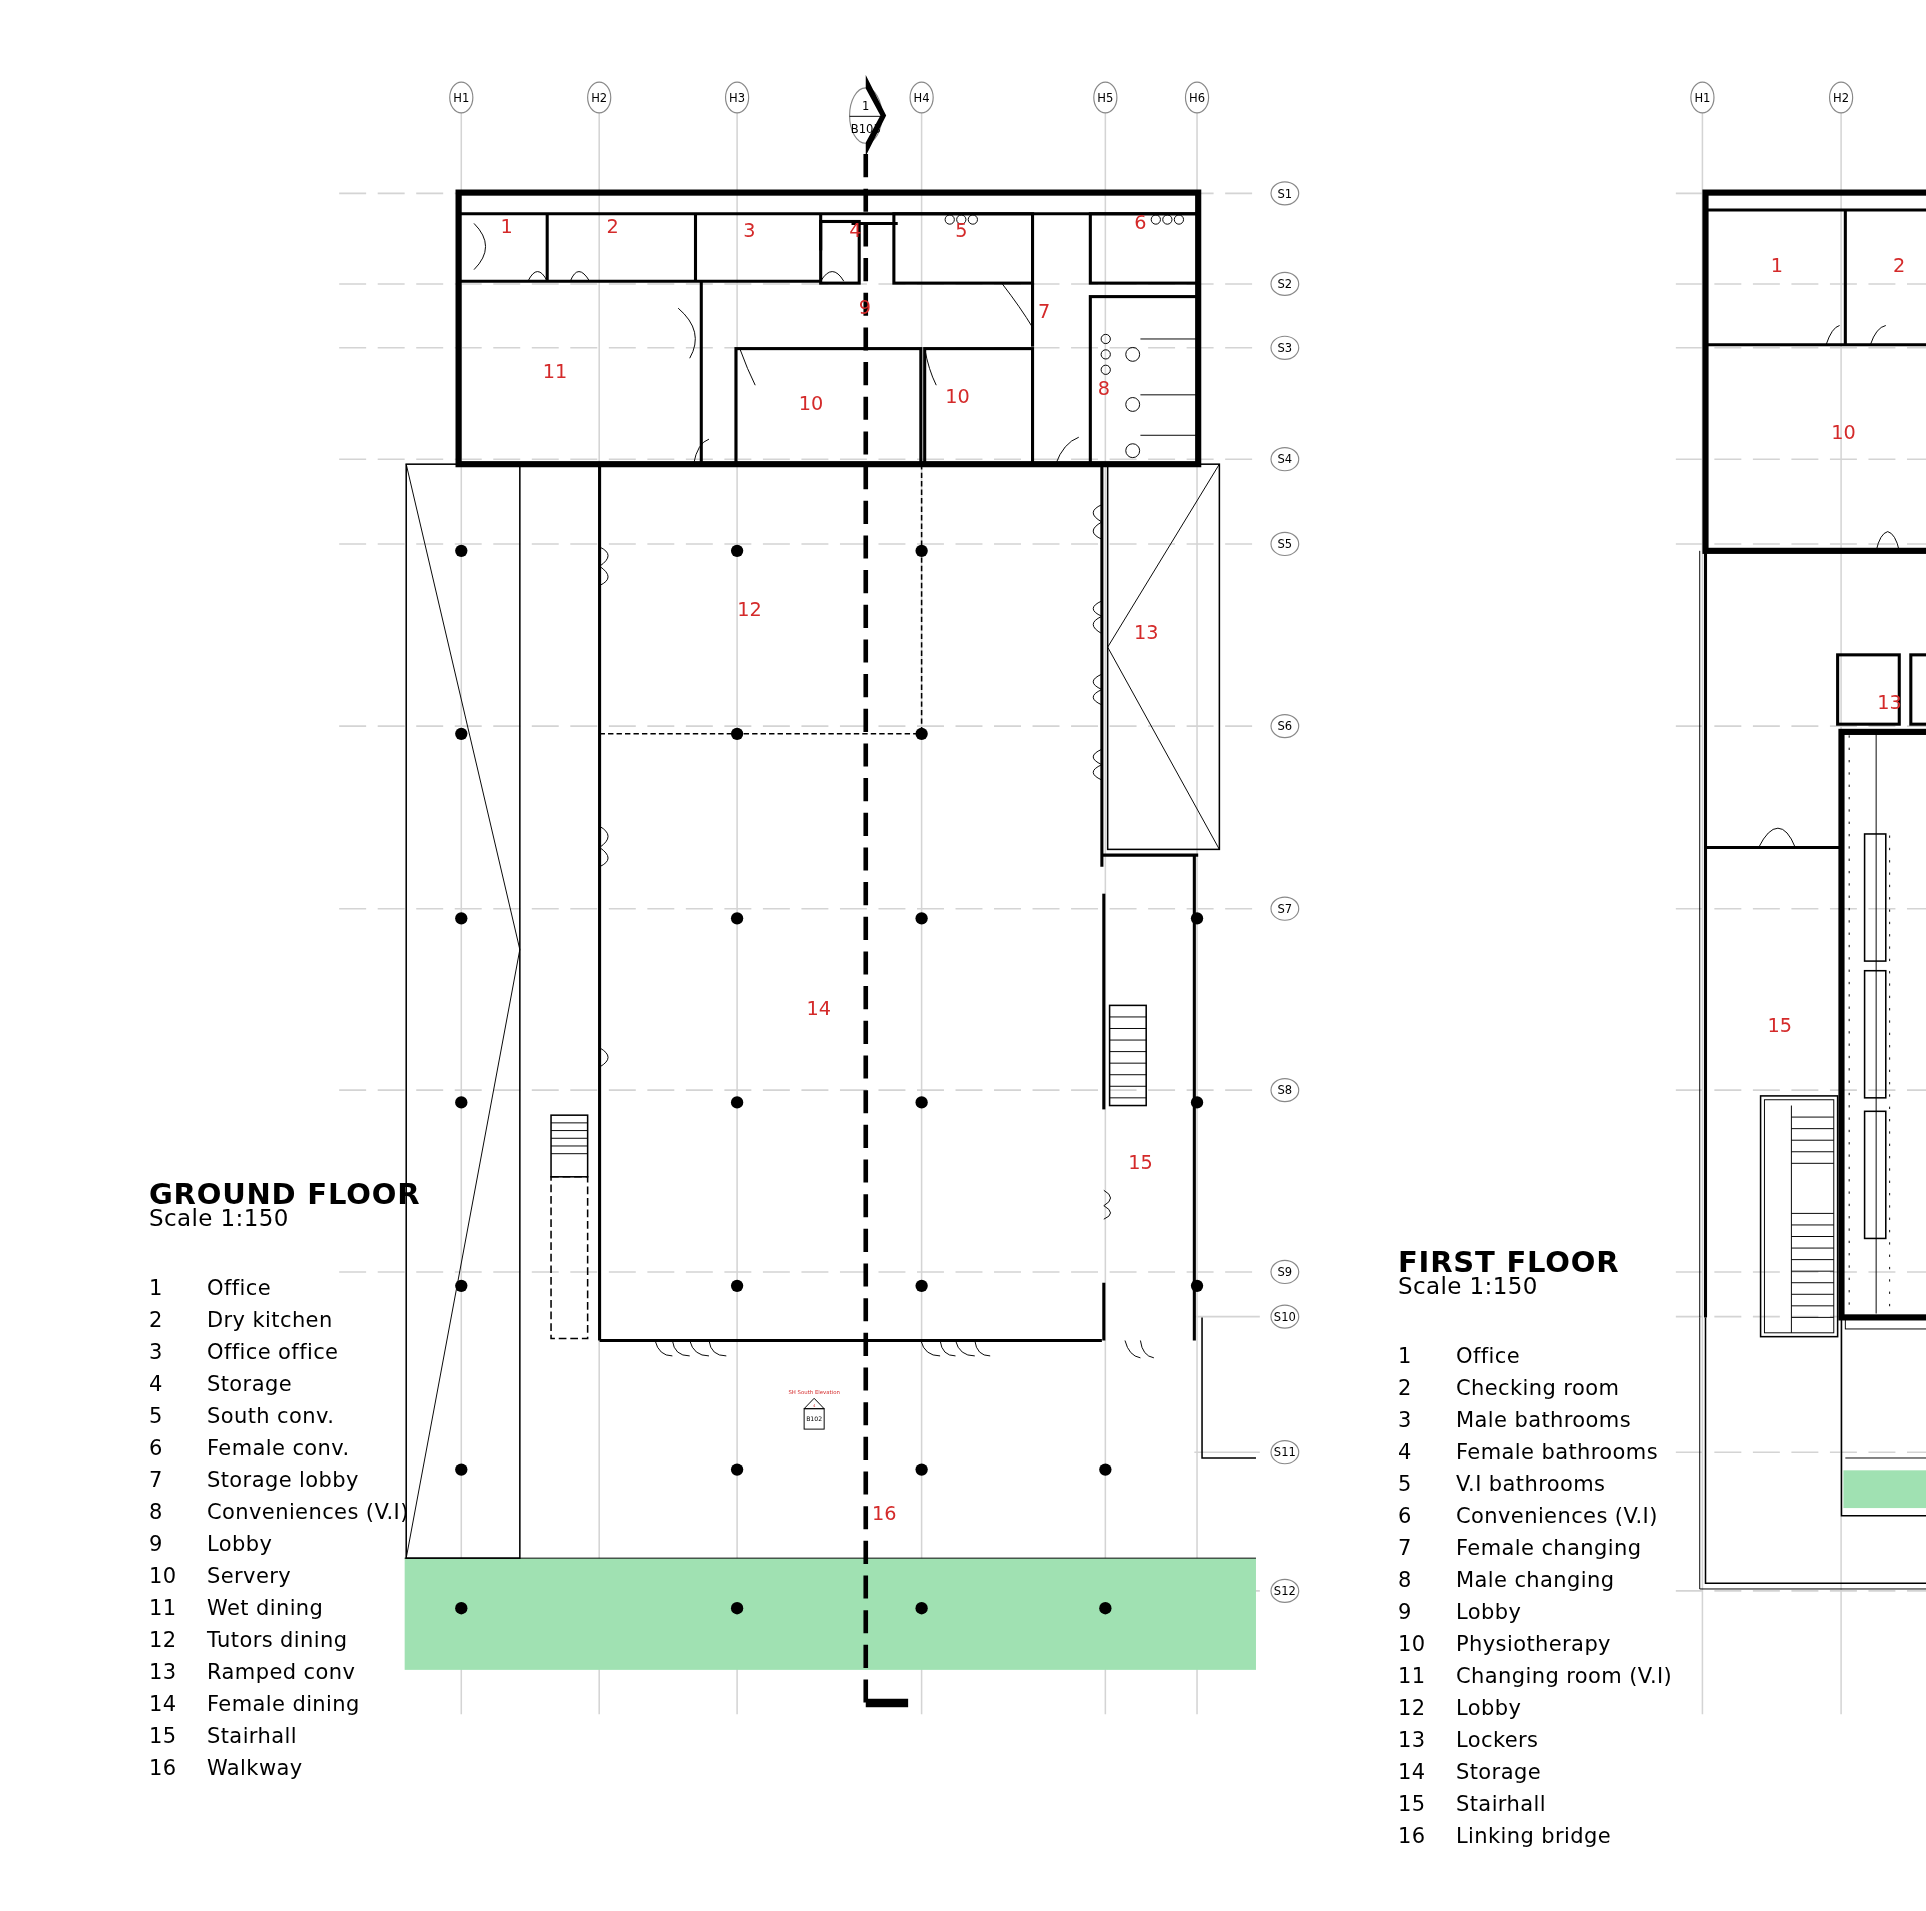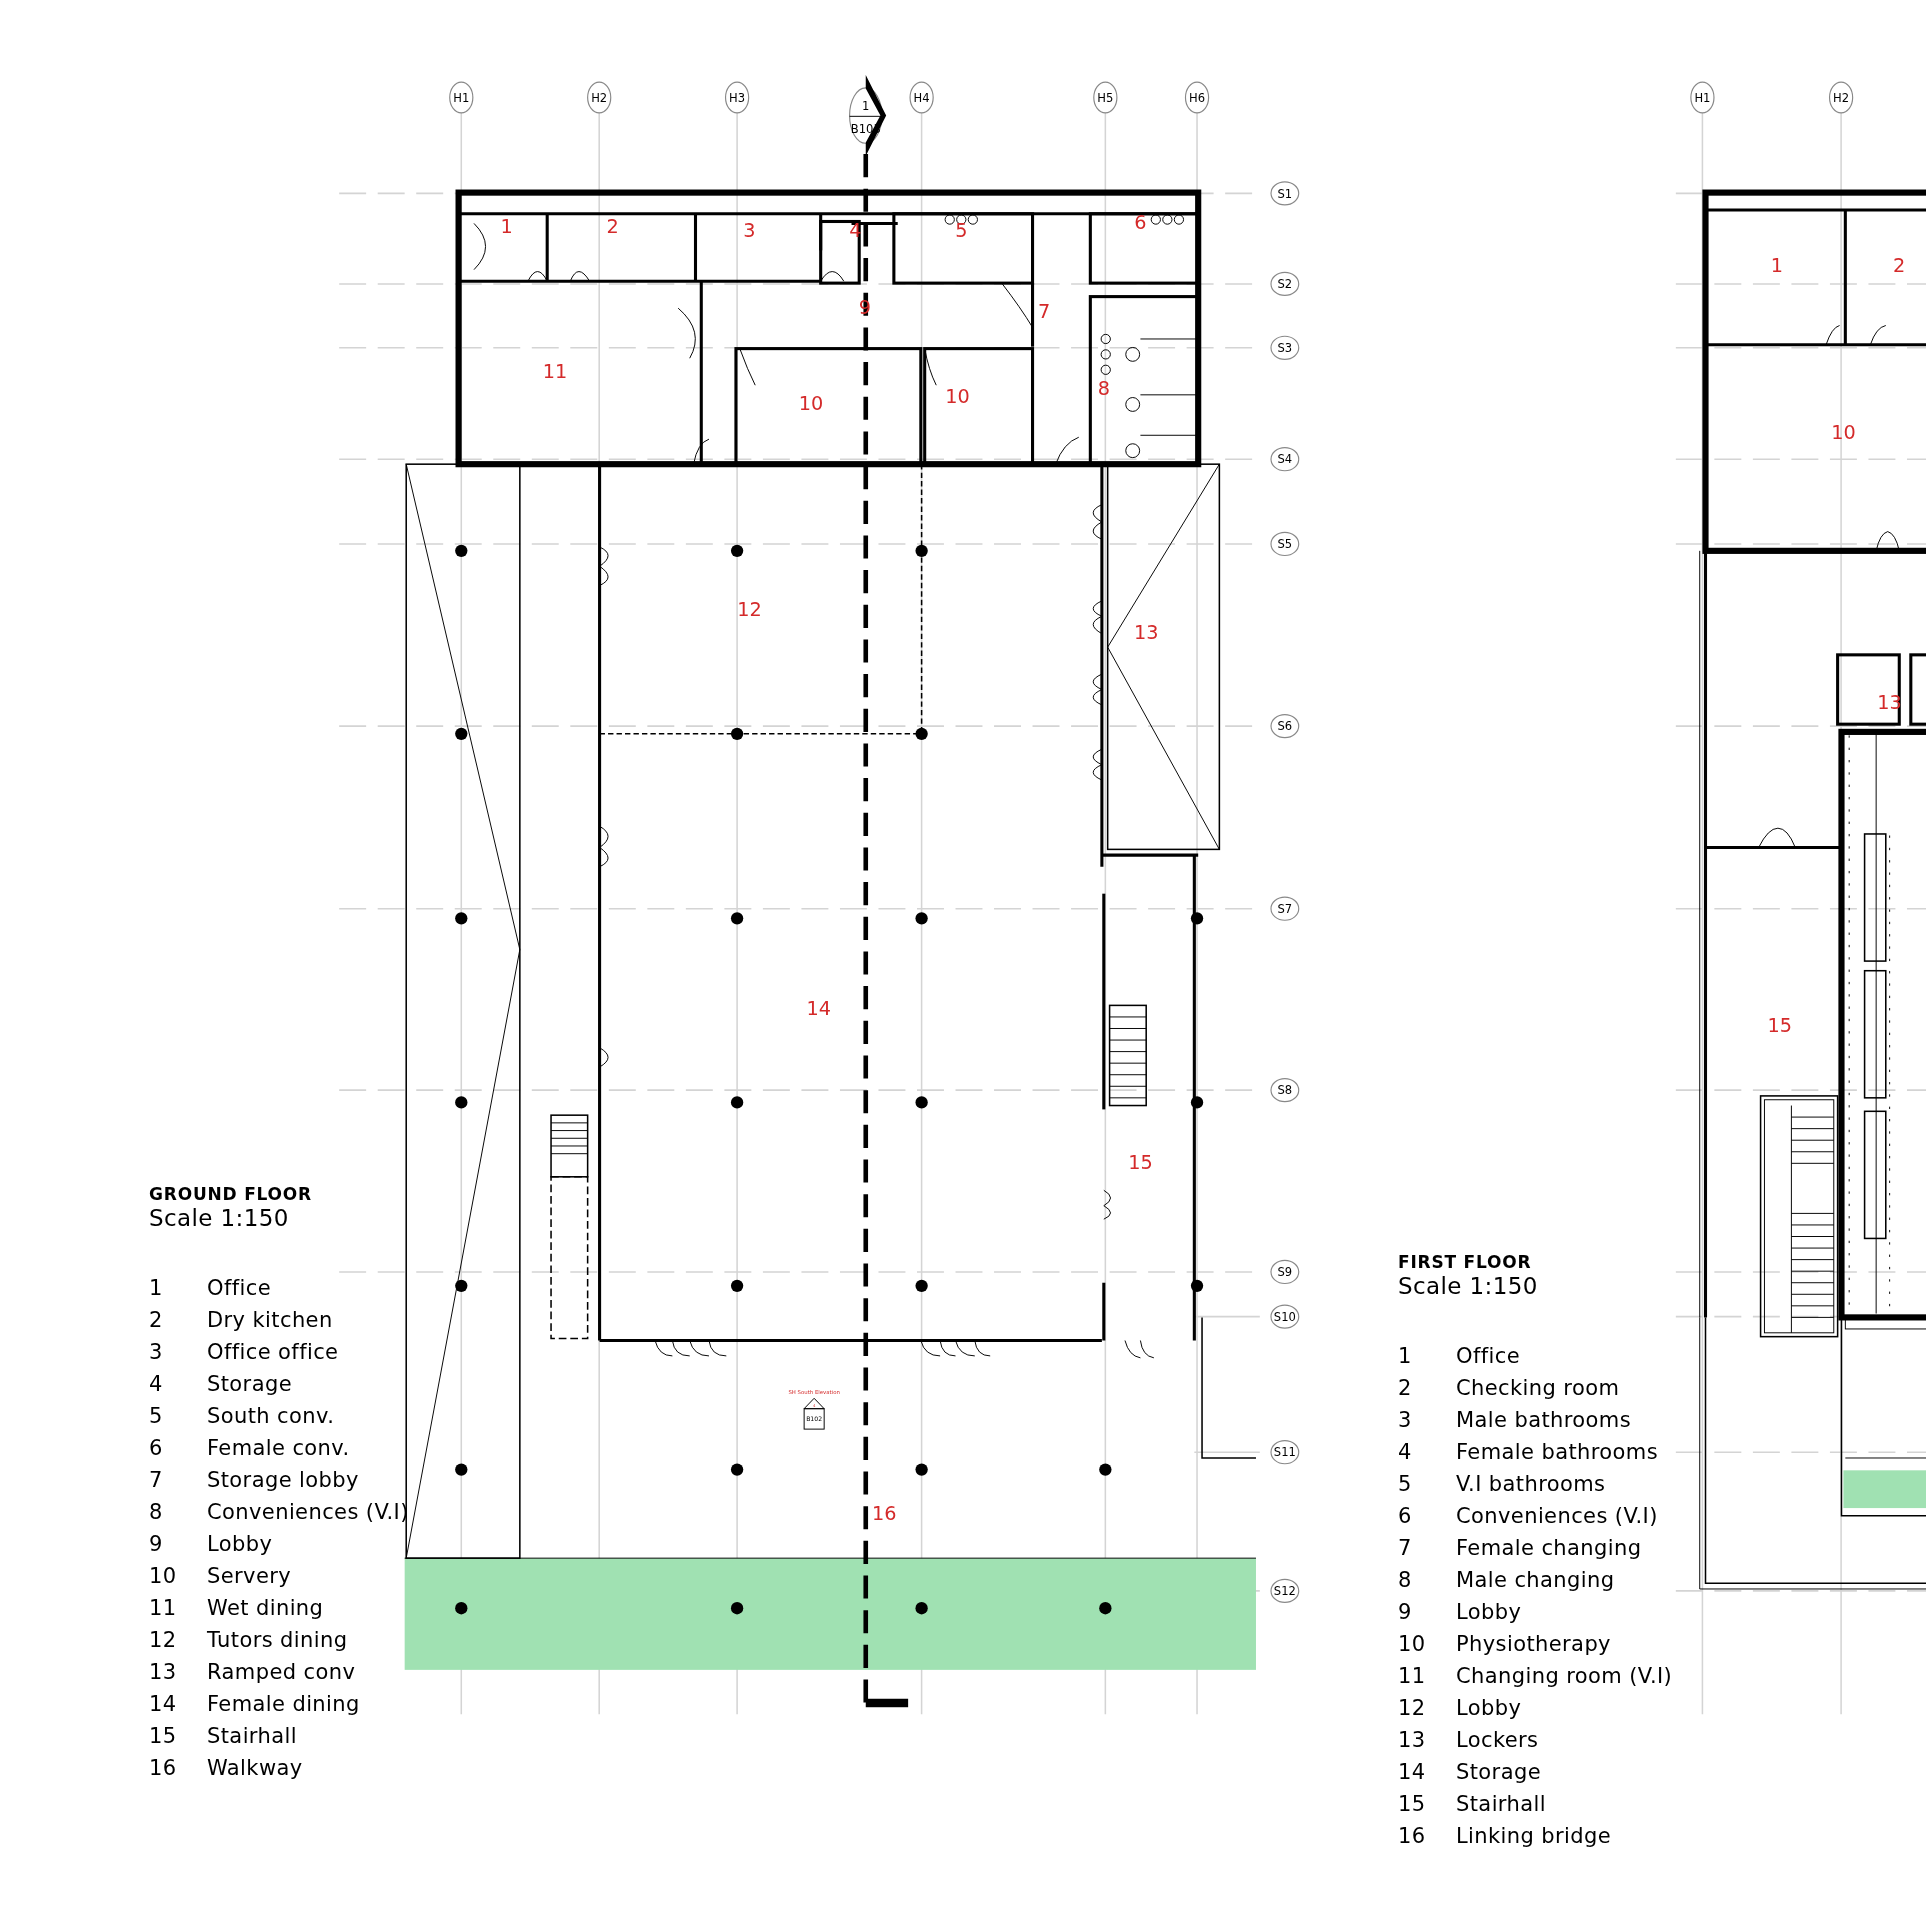--- a/index.html
+++ b/index.html
@@ -1,19 +1,19 @@
 <!DOCTYPE html>
 <html style="font-size:6.2px"><head>
 <meta charset="utf-8">
 <style>
   html,body{margin:0;padding:0;background:#ffffff;}
   body{width:2703px;height:1911px;position:relative;overflow:hidden;font-family:"DejaVu Sans",sans-serif;}
   #sheet{position:absolute;left:0;top:0;width:2703px;height:1911px;}
   .legend{position:absolute;color:#000;font-family:"DejaVu Sans",sans-serif;}
-  .legend .title{font-weight:bold;font-size:17px;letter-spacing:0.8px;line-height:25.4px;}
+  .legend .title{font-weight:bold;font-size:29px;letter-spacing:0.8px;line-height:25.4px;}
   .legend .scale{font-size:23px;line-height:23px;letter-spacing:0.4px;}
   .legend .items{margin-top:42px;}
   .legend .row{display:flex;font-size:21px;line-height:32px;letter-spacing:0.4px;}
   .legend .num{width:58px;}
   .g-line{stroke:#d4d4d4;stroke-width:4;}
   .g-dash{stroke:#d4d4d4;stroke-width:4;stroke-dasharray:70 30;}
   .wall{stroke:#000;stroke-width:16;fill:none;}
   .wall-thin{stroke:#000;stroke-width:8;fill:none;}
   .line{stroke:#000;stroke-width:4;fill:none;}
   .hair{stroke:#000;stroke-width:2.5;fill:none;}

